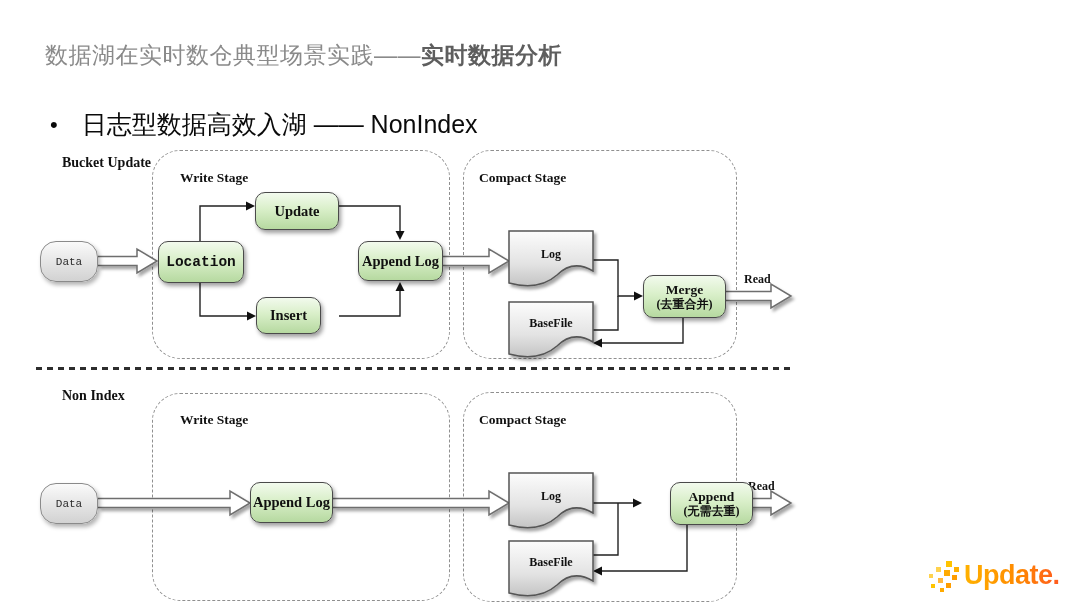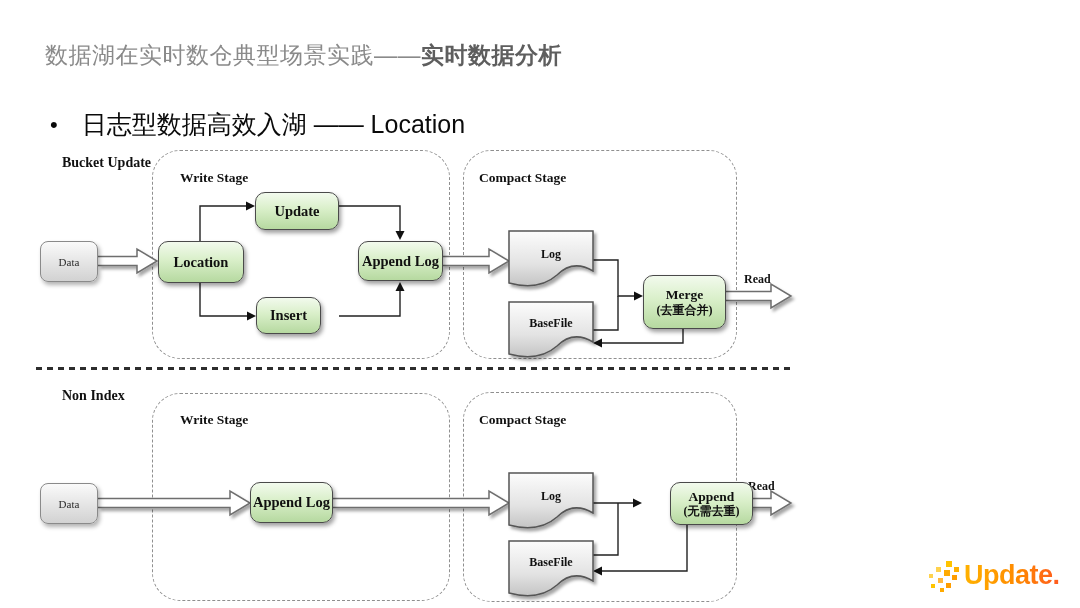--- a/index.html
+++ b/index.html
@@ -20,22 +20,22 @@
   .seriflab{font-family:"Liberation Serif","DejaVu Serif",serif;font-weight:700;color:#111;font-size:13.5px;white-space:nowrap;}
   .readlab{font-family:Liberation Serif, serif;font-weight:700;color:#111;font-size:12px;}
 
   
   .node{display:flex;flex-direction:column;align-items:center;justify-content:center;
         font-family:"Liberation Serif","DejaVu Serif",serif;font-weight:700;color:#101010;
         border-radius:10px;box-sizing:border-box;text-align:center;}
   .green{background:linear-gradient(180deg,#f2faed 0%,#d9efc9 45%,#b6d9a0 100%);
          border:1.5px solid #4a4a4a;box-shadow:2px 3px 4px rgba(0,0,0,.38);font-size:14.5px;}
   .gray{background:linear-gradient(180deg,#fafafa 0%,#e4e4e4 55%,#d2d2d2 100%);
-        border:1.5px solid #8a8a8a;border-radius:8px;box-shadow:2px 3px 4px rgba(0,0,0,.3);
-        font-family:Liberation Serif, serif;font-weight:400;font-size:11px;color:#2b2b2b;}
+        border:1.5px solid #8a8a8a;border-radius:16px;box-shadow:2px 3px 4px rgba(0,0,0,.3);
+        font-family:Liberation Mono, monospace;font-weight:400;font-size:11px;color:#2b2b2b;}
   .node .l2{font-size:12px;line-height:1.2;}
   .doclab{font-family:"Liberation Serif","DejaVu Serif",serif;font-weight:700;color:#111;
           font-size:12px;text-align:center;}
 
   
   .divider{left:36px;top:367px;width:754px;height:3px;
            background:repeating-linear-gradient(90deg,#2d2d2d 0 6px,transparent 6px 11px);}
 
   
   .overlay{left:0;top:0;width:1080px;height:608px;pointer-events:none;}
@@ -51,21 +51,21 @@
 </head>
 <body>
 
 <div class="slide">
 
   <div class="abs title z3">
     <span>数据湖在实时数仓典型场景实践——</span><span class="em">实时数据分析</span>
   </div>
   <div class="abs bullet z3">
     <span class="dot">•</span>
-    <span>日志型数据高效入湖 —— Location</span>
+    <span>日志型数据高效入湖 —— NonIndex</span>
   </div>
 
   <div class="abs stage z1" style="left:152px;top:150px;width:296px;height:207px;"></div>
   <div class="abs stage z1" style="left:463px;top:150px;width:272px;height:207px;"></div>
   <div class="abs stage z1" style="left:152px;top:393px;width:296px;height:206px;"></div>
   <div class="abs stage z1" style="left:463px;top:392px;width:272px;height:208px;"></div>
 
   <div class="abs seriflab z3" style="left:62px;top:155px;font-size:14px;">Bucket Update</div>
   <div class="abs seriflab z3" style="left:180px;top:170px;">Write Stage</div>
   <div class="abs seriflab z3" style="left:479px;top:170px;">Compact Stage</div>
@@ -126,25 +126,25 @@
 
     <g fill="url(#docGrad)" stroke="#555" stroke-width="1.5" filter="url(#ds)">
       <path transform="translate(509,231)" d="M0 0 H84 V40 Q 64 28 48 44 Q 30 60 0 52 Z"></path>
       <path transform="translate(509,302)" d="M0 0 H84 V40 Q 64 28 48 44 Q 30 60 0 52 Z"></path>
       <path transform="translate(509,473)" d="M0 0 H84 V40 Q 64 28 48 44 Q 30 60 0 52 Z"></path>
       <path transform="translate(509,541)" d="M0 0 H84 V40 Q 64 28 48 44 Q 30 60 0 52 Z"></path>
     </g>
   </svg>
 
   <div class="abs node gray z3" style="left:40px;top:241px;width:58px;height:41px;">Data</div>
-  <div class="abs node green z3" style="left:158px;top:241px;width:86px;height:42px;">Location</div>
+  <div class="abs node green z3" style="left:158px;top:241px;width:86px;height:42px;font-family:Liberation Mono, monospace;">Location</div>
   <div class="abs node green z3" style="left:255px;top:192px;width:84px;height:38px;">Update</div>
   <div class="abs node green z3" style="left:256px;top:297px;width:65px;height:37px;">Insert</div>
   <div class="abs node green z3" style="left:358px;top:241px;width:85px;height:40px;">Append Log</div>
-  <div class="abs node green z3" style="left:643px;top:275px;width:83px;height:54px;font-size:13.5px;line-height:1.15;">
+  <div class="abs node green z3" style="left:643px;top:275px;width:83px;height:43px;font-size:13.5px;line-height:1.15;">
     <span>Merge</span>
     <span class="l2">(去重合并)</span>
   </div>
 
   <div class="abs doclab z3" style="left:509px;top:247px;width:84px;">Log</div>
   <div class="abs doclab z3" style="left:509px;top:316px;width:84px;">BaseFile</div>
 
   <div class="abs node gray z3" style="left:40px;top:483px;width:58px;height:41px;">Data</div>
   <div class="abs node green z3" style="left:250px;top:482px;width:83px;height:41px;">Append Log</div>
   <div class="abs node green z3" style="left:642px;top:482px;width:83px;height:43px;font-size:13.5px;line-height:1.15;margin-left:28px;">

